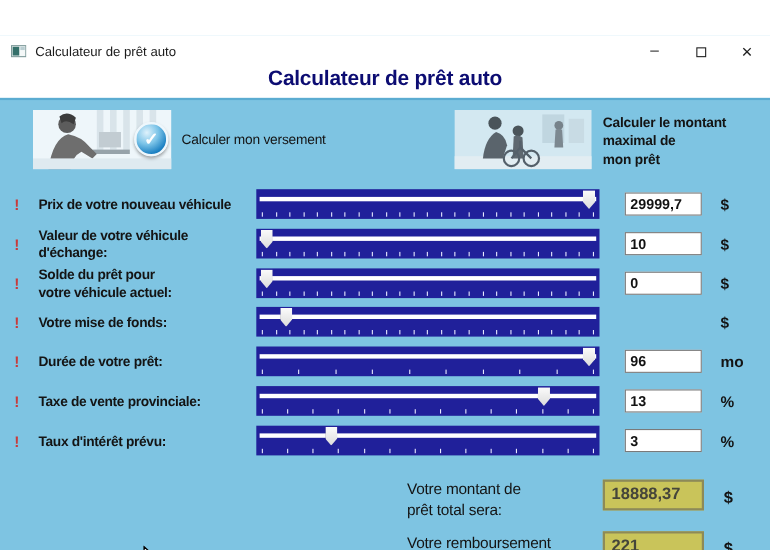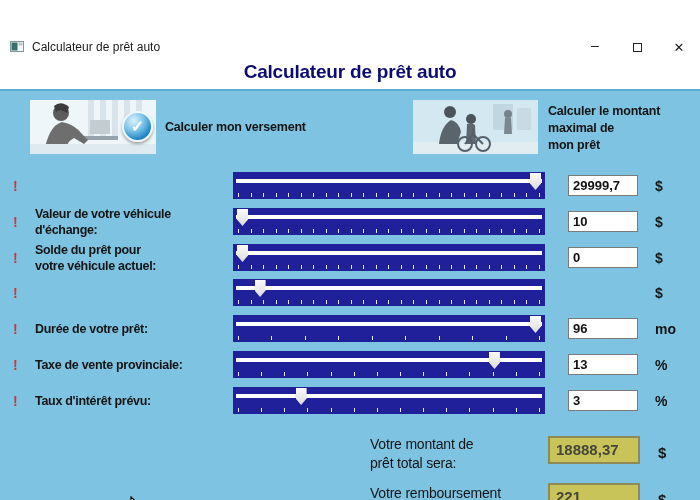--- a/index.html
+++ b/index.html
@@ -28,21 +28,21 @@
   
   .img-btn { position:absolute; overflow:hidden; }
   .img-btn1 { left:30px; top:68px; width:126px; height:54px; }
   .img-btn2 { left:413px; top:68px; width:125px; height:54px; }
   .img-btn svg { display:block; }
   .check-badge { position:absolute; right:3px; top:11px; width:31px; height:31px; border-radius:50%;
                  background: radial-gradient(circle at 35% 28%, #dff2fc, #7cc4e8 40%, #1b80c2 75%, #0d5c92);
                  border:2px solid #eef7fc; box-shadow:0 2px 3px rgba(0,0,0,.35);
                  color:#fff; font-weight:bold; font-size:16px;
                  display:flex; align-items:center; justify-content:center; }
-  .btn1-label { position:absolute; left:165px; top:88px; font-size:12.5px; font-weight:bold;
+  .btn1-label { position:absolute; left:165px; top:88px; font-size:12.5px; font-weight:normal;
                 color:#141414; letter-spacing:-0.2px; white-space:pre; }
   .btn2-label { position:absolute; left:548px; top:71px; font-size:12.5px; font-weight:bold;
                 color:#141414; letter-spacing:-0.2px; line-height:17px; white-space:pre; }
   
   .row   { position:absolute; left:0; width:700px; height:27px; }
   .excl  { position:absolute; left:13px; top:50%; transform:translateY(-50%);
            color:#c83b3b; font-weight:bold; font-size:14px; }
   .flabel{ position:absolute; left:35px; top:50%; transform:translateY(-50%);
            font-size:12.5px; font-weight:bold; color:#141414; letter-spacing:-0.3px;
            line-height:16px; white-space:pre; }
@@ -139,20 +139,21 @@
       <circle cx="95" cy="14" r="4" fill="#76828a"></circle>
       <path d="M91 34 L92 18 Q95 16 98 18 L99 34 Z" fill="#7c8890"></path>
     </svg>
   </div>
   <div class="btn2-label">Calculer le montant
 maximal de
 mon prêt</div>
 
   <div class="row" style="top:140px">
     <div class="excl">!</div>
+    <div class="flabel">Prix de votre nouveau véhicule</div>
     <div class="slider">
       <div class="groove"></div>
       <div class="thumb" style="left: 297px;"></div>
       <div class="ticks">
           <div class="tick"></div>
           <div class="tick"></div>
           <div class="tick"></div>
           <div class="tick"></div>
           <div class="tick"></div>
           <div class="tick"></div>
@@ -254,20 +255,21 @@
           <div class="tick"></div>
           <div class="tick"></div>
         </div>
     </div>
     <input class="fbox" value="0" style="">
     <div class="funit">$</div>
   </div>
 
   <div class="row" style="top:247px">
     <div class="excl">!</div>
+    <div class="flabel">Votre mise de fonds:</div>
     <div class="slider">
       <div class="groove"></div>
       <div class="thumb" style="left: 21.58px;"></div>
       <div class="ticks">
           <div class="tick"></div>
           <div class="tick"></div>
           <div class="tick"></div>
           <div class="tick"></div>
           <div class="tick"></div>
           <div class="tick"></div>

